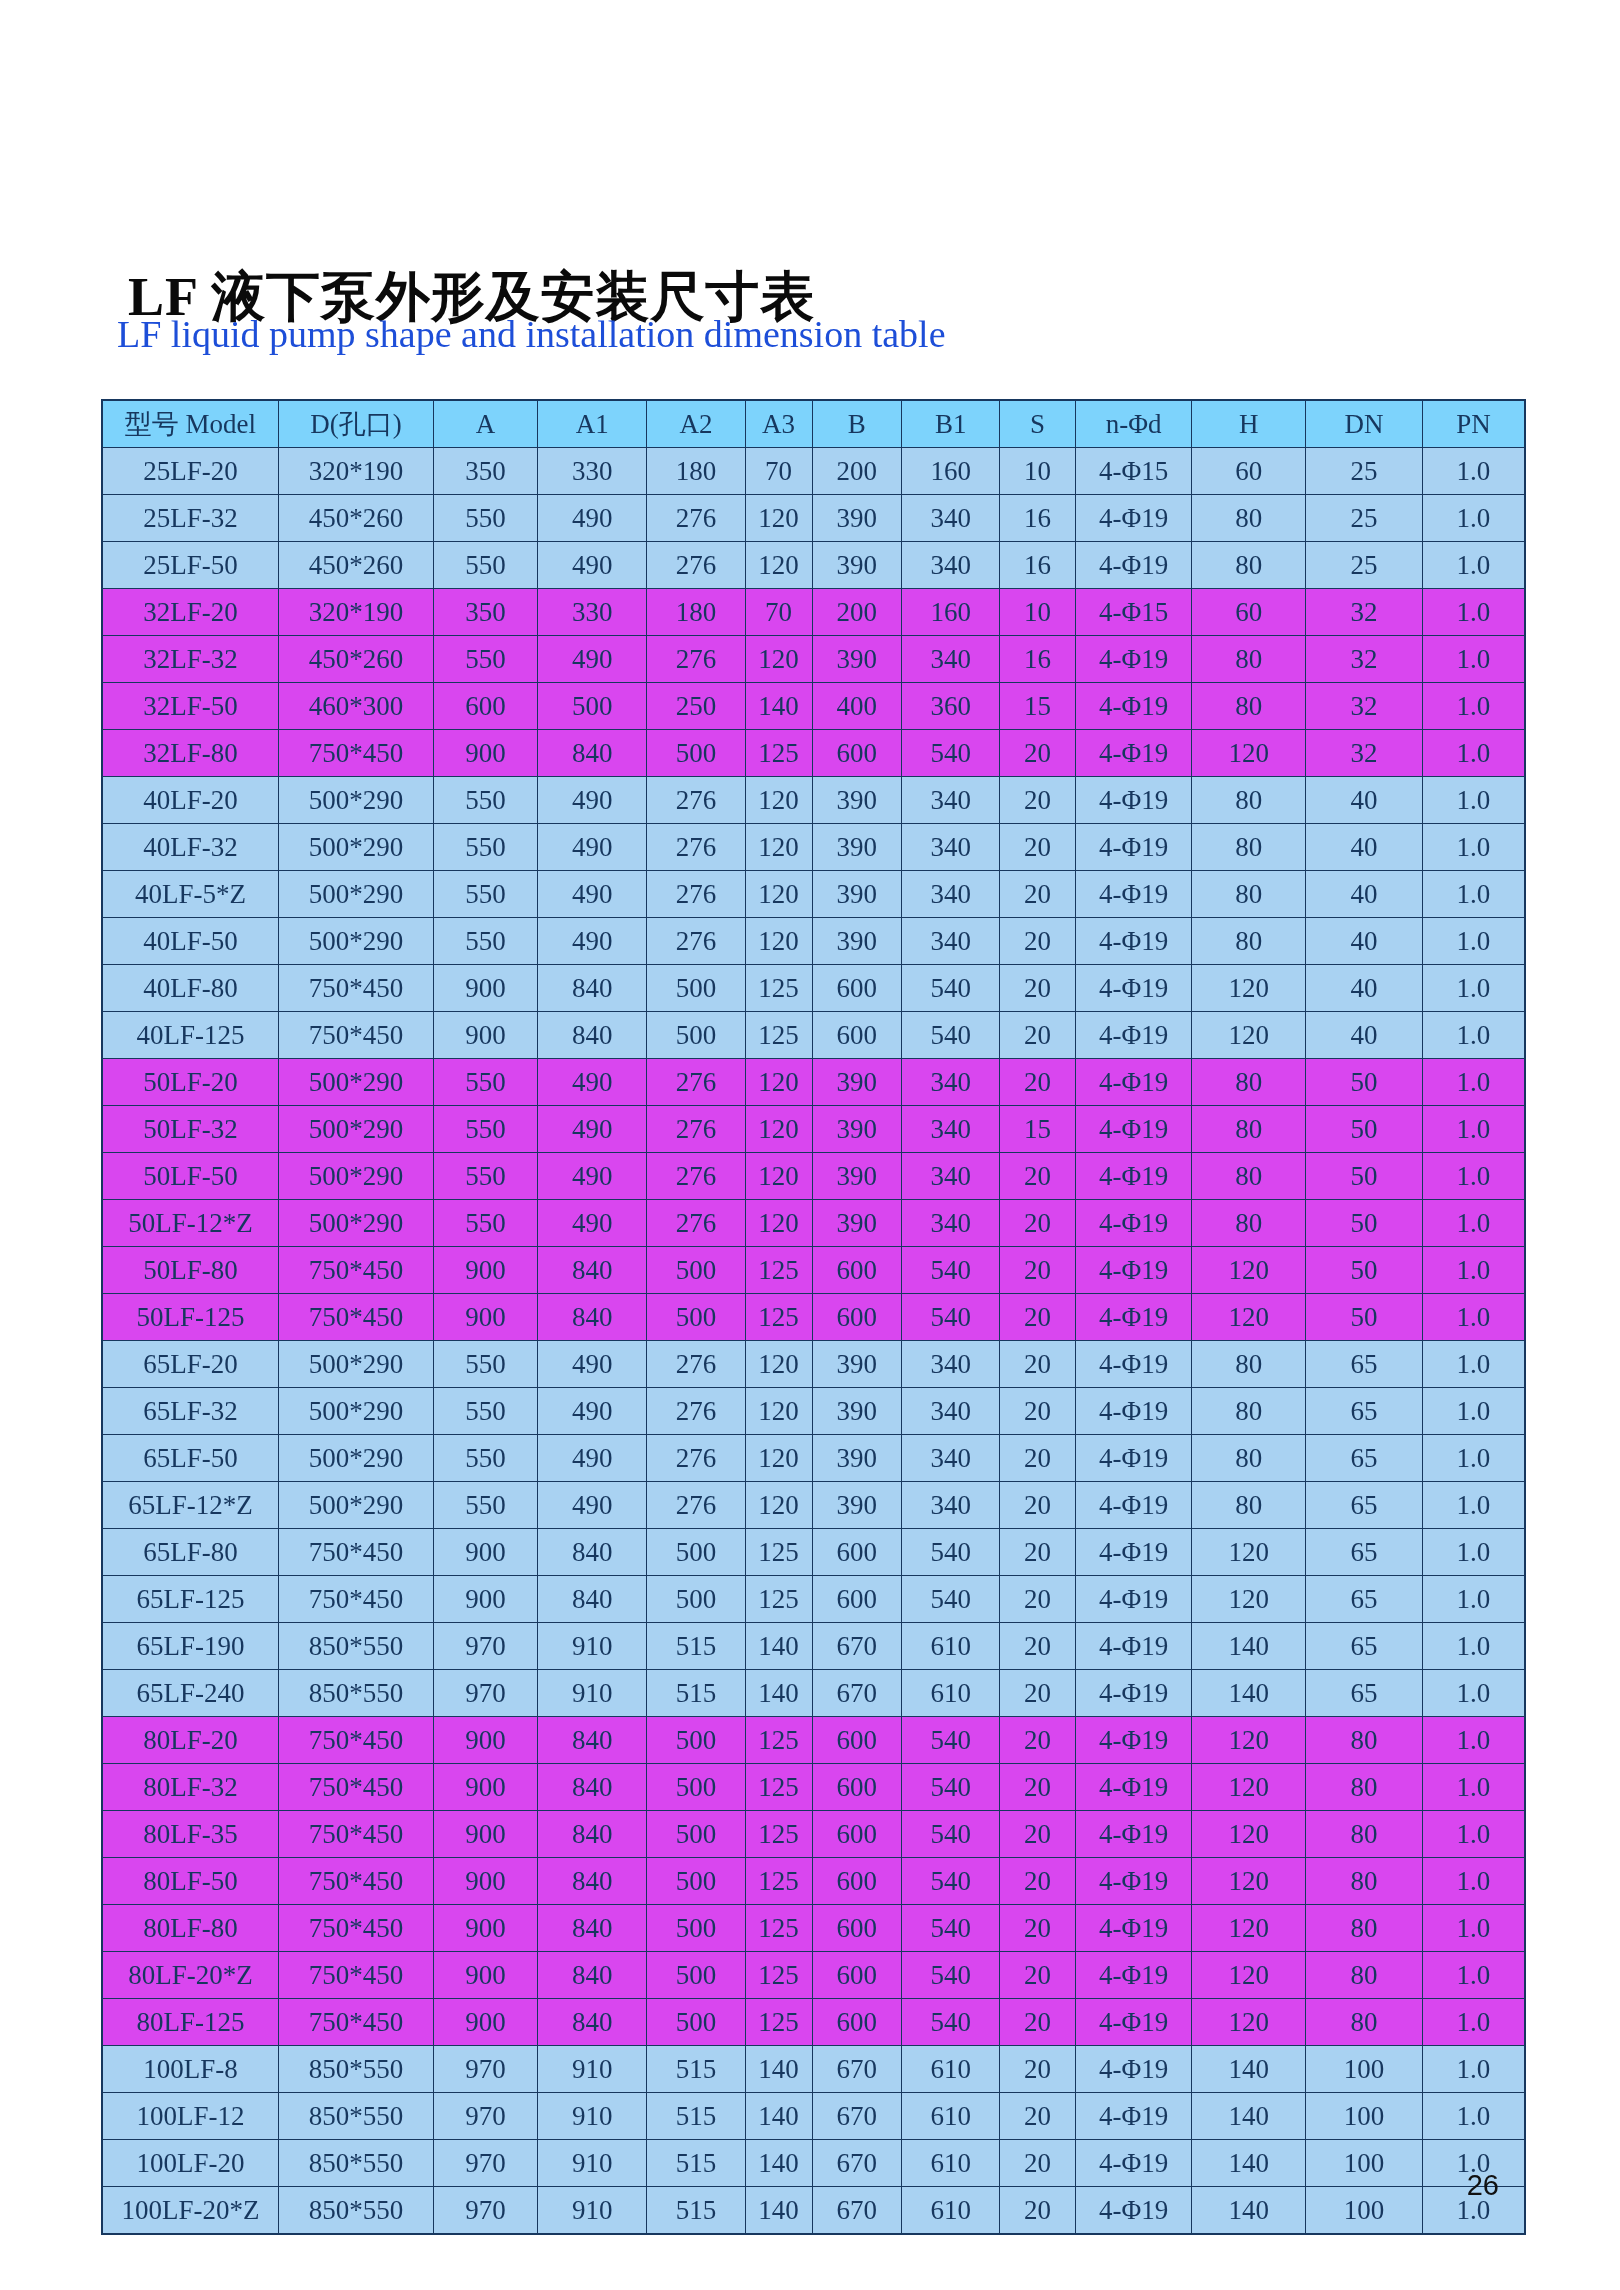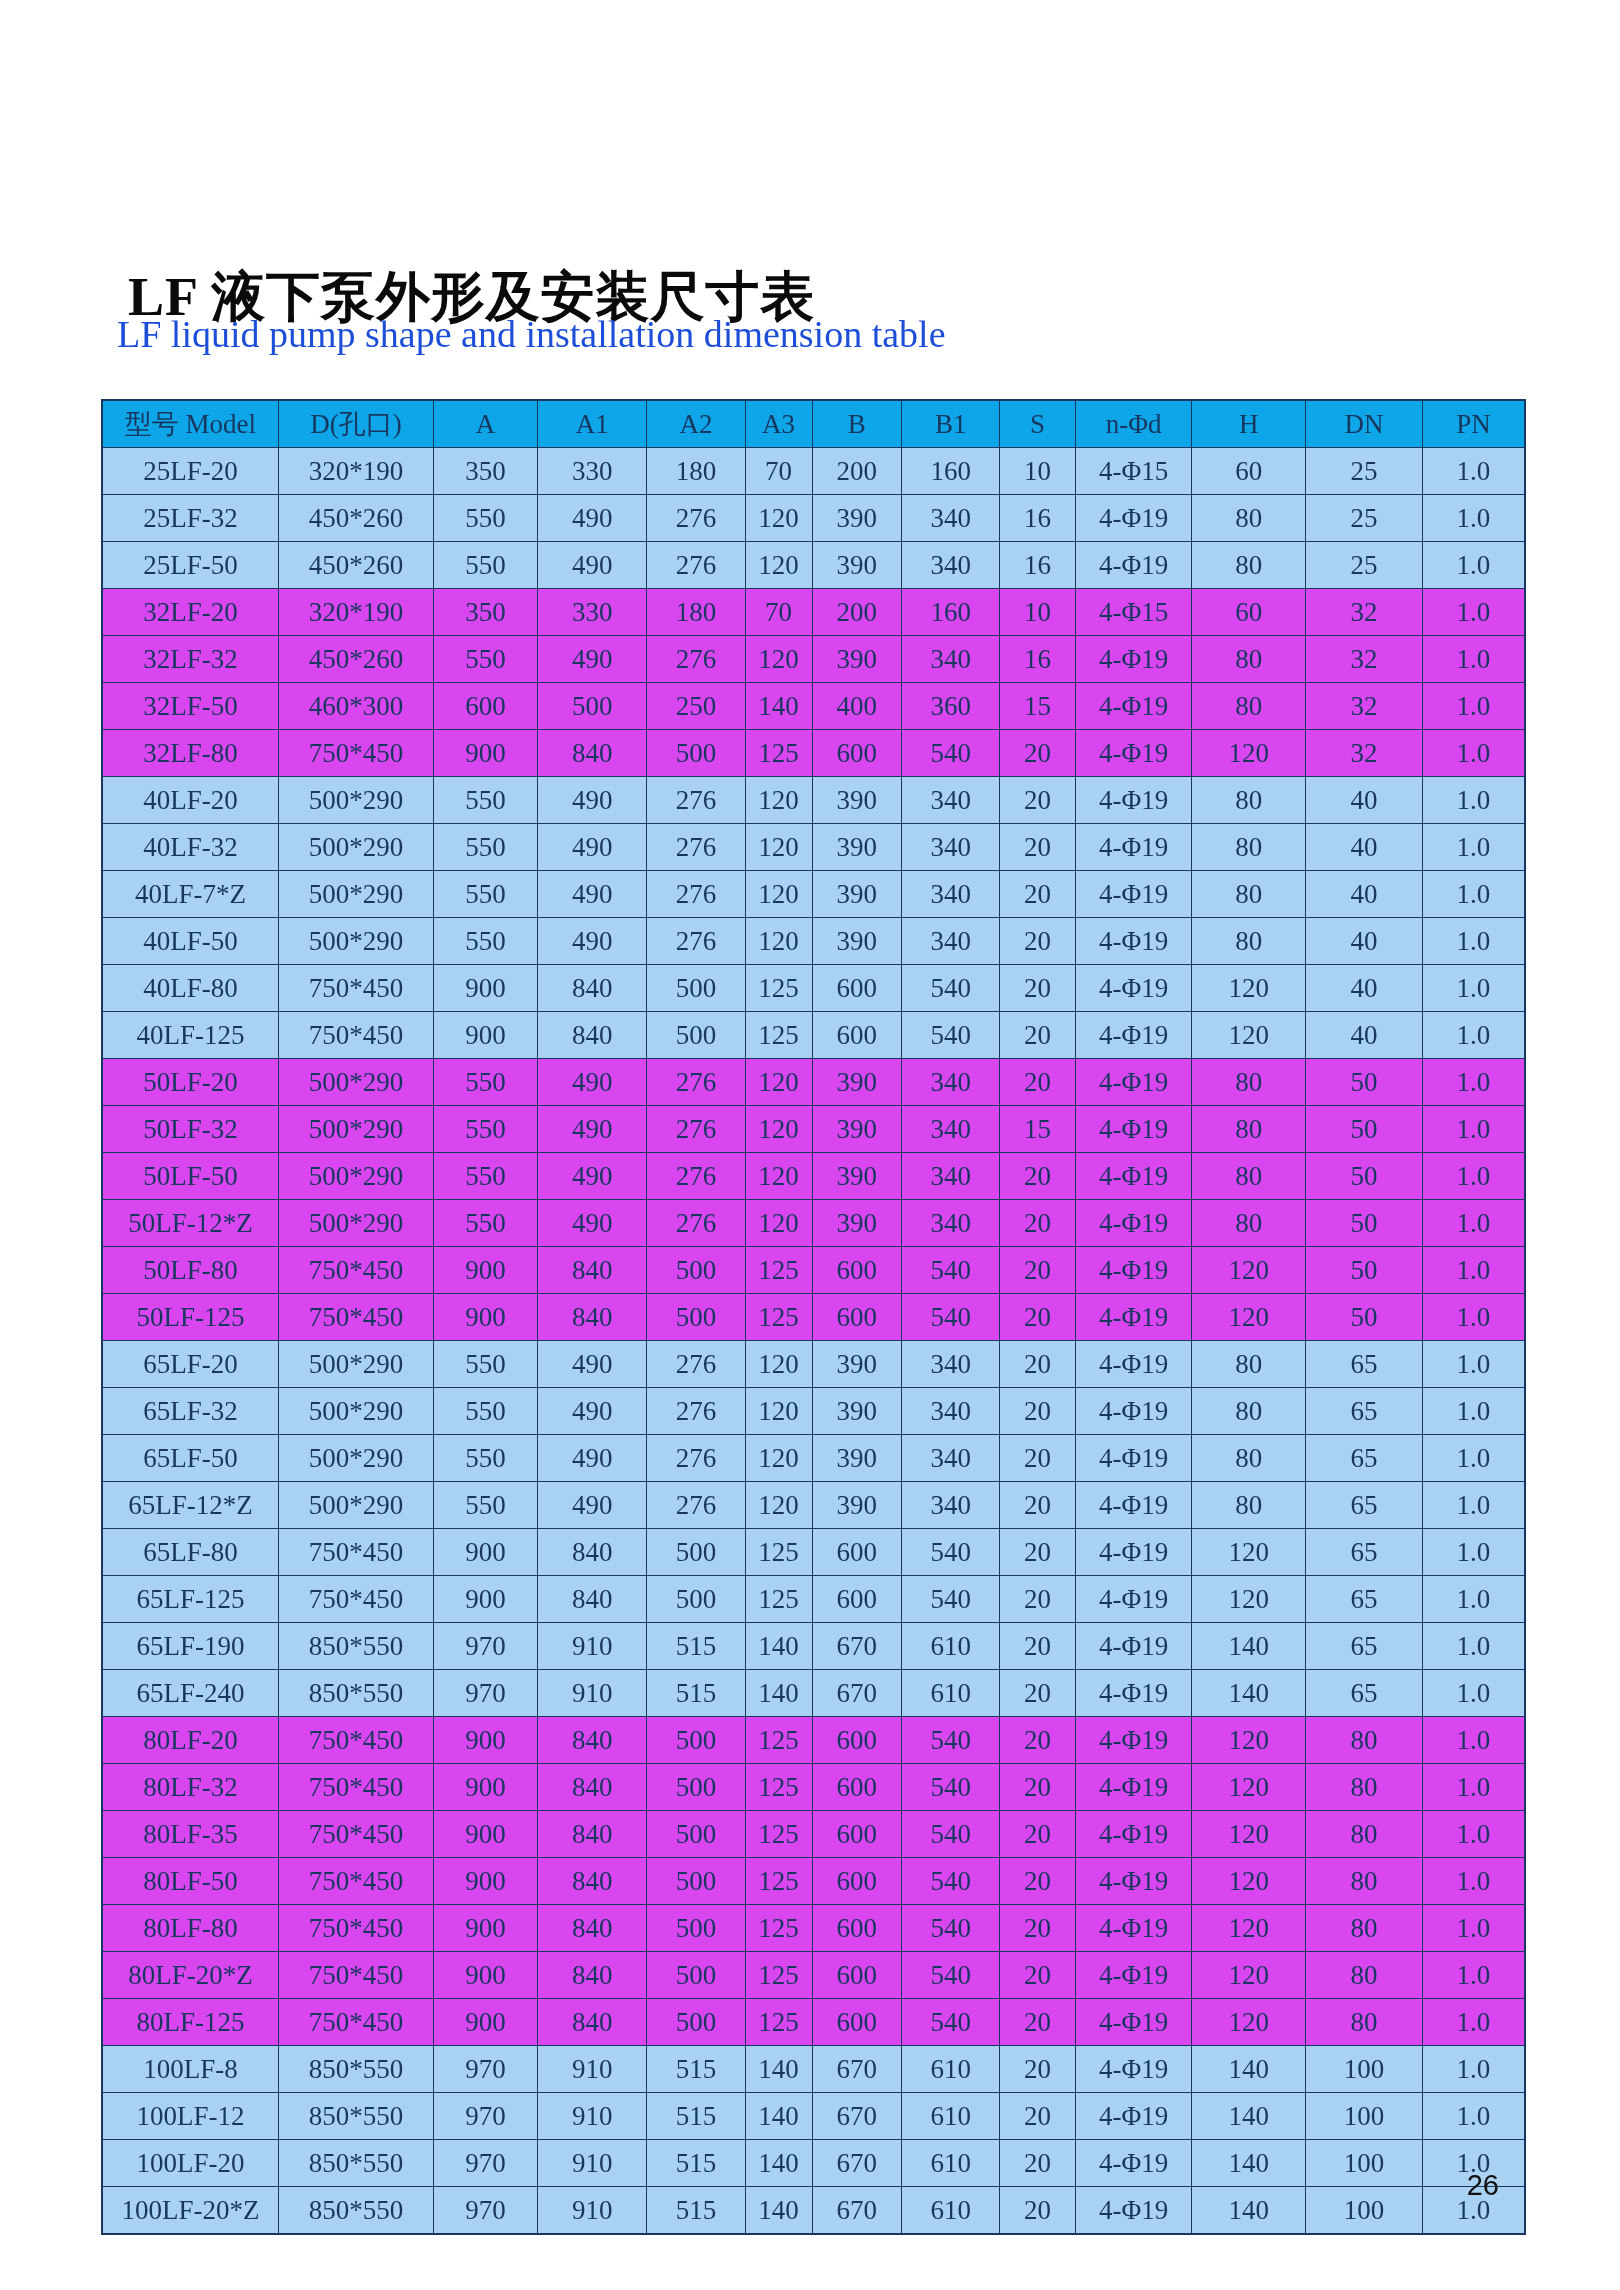--- a/index.html
+++ b/index.html
@@ -53,21 +53,21 @@
     padding: 0;
     text-align: center;
     vertical-align: middle;
     font-size: 27px;
     color: var(--text);
     font-weight: normal;
     line-height: 1;
     white-space: nowrap;
     overflow: hidden;
   }
-  .dim-table thead th { background: #0ea5e9; }
+  .dim-table thead th { background: #7dd3fc; }
   .dim-table tbody tr { background: #d946ef; }
   .dim-table tbody tr.shaded { background: var(--shaded); }
   .page-number {
     position: absolute;
     left: 101px;
     top: 2169px;
     width: 1398px;
     text-align: right;
     font-family: "Liberation Sans", sans-serif;
     font-size: 29px;
@@ -244,21 +244,21 @@
           <td>120</td>
           <td>390</td>
           <td>340</td>
           <td>20</td>
           <td>4-Φ19</td>
           <td>80</td>
           <td>40</td>
           <td>1.0</td>
         </tr>
         <tr class="shaded">
-          <td>40LF-7*Z</td>
+          <td>40LF-5*Z</td>
           <td>500*290</td>
           <td>550</td>
           <td>490</td>
           <td>276</td>
           <td>120</td>
           <td>390</td>
           <td>340</td>
           <td>20</td>
           <td>4-Φ19</td>
           <td>80</td>

